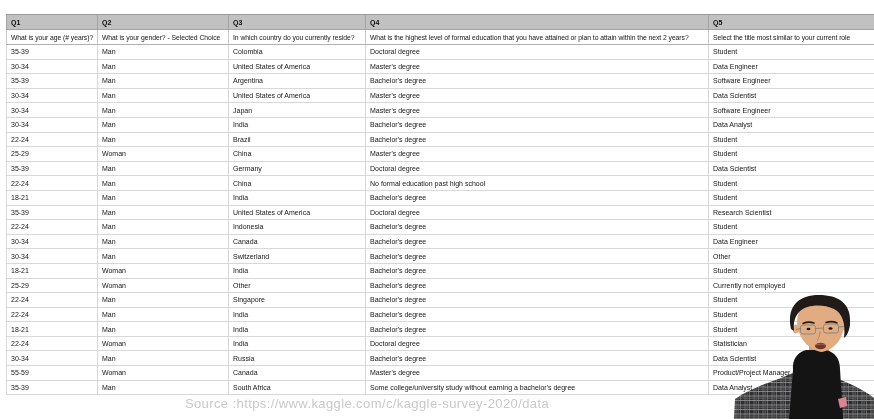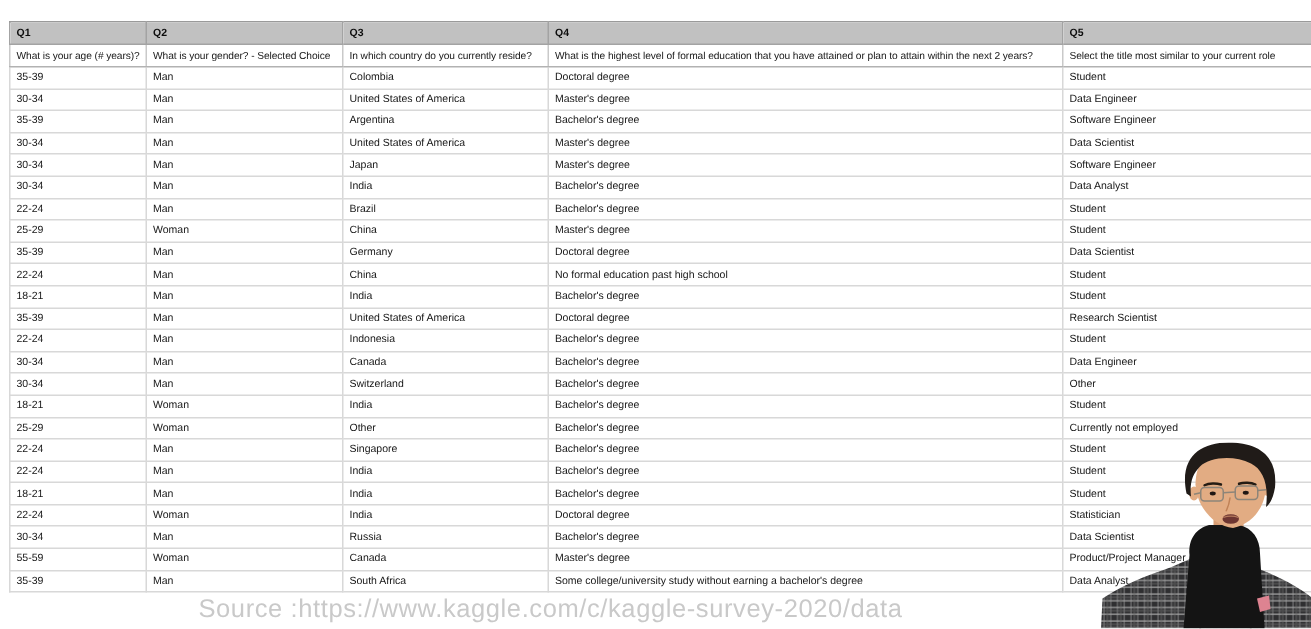--- a/index.html
+++ b/index.html
@@ -21,21 +21,21 @@
   }
   tr.q-row th{
     background:#ffffff;border:1px solid #c9c9c9;border-bottom:1px solid #b2b2b2;
     font-size:6.8px;letter-spacing:-0.05px;height:14px;color:#161616;
   }
   tbody td{
     border:1px solid #d8d8d8;font-size:7px;height:13.6px;background:#ffffff;color:#161616;
   }
   .source{
     position:absolute;top:396px;left:0;width:734px;text-align:center;
-    font-size:17px;letter-spacing:0.4px;color:#c9c9c9;
+    font-size:13px;letter-spacing:0.4px;color:#c9c9c9;
   }
   .presenter{
     position:absolute;right:0;bottom:0;width:140px;height:124px;
   }
 </style>
 </head>
 <body>
 
 <div class="screen">
 

